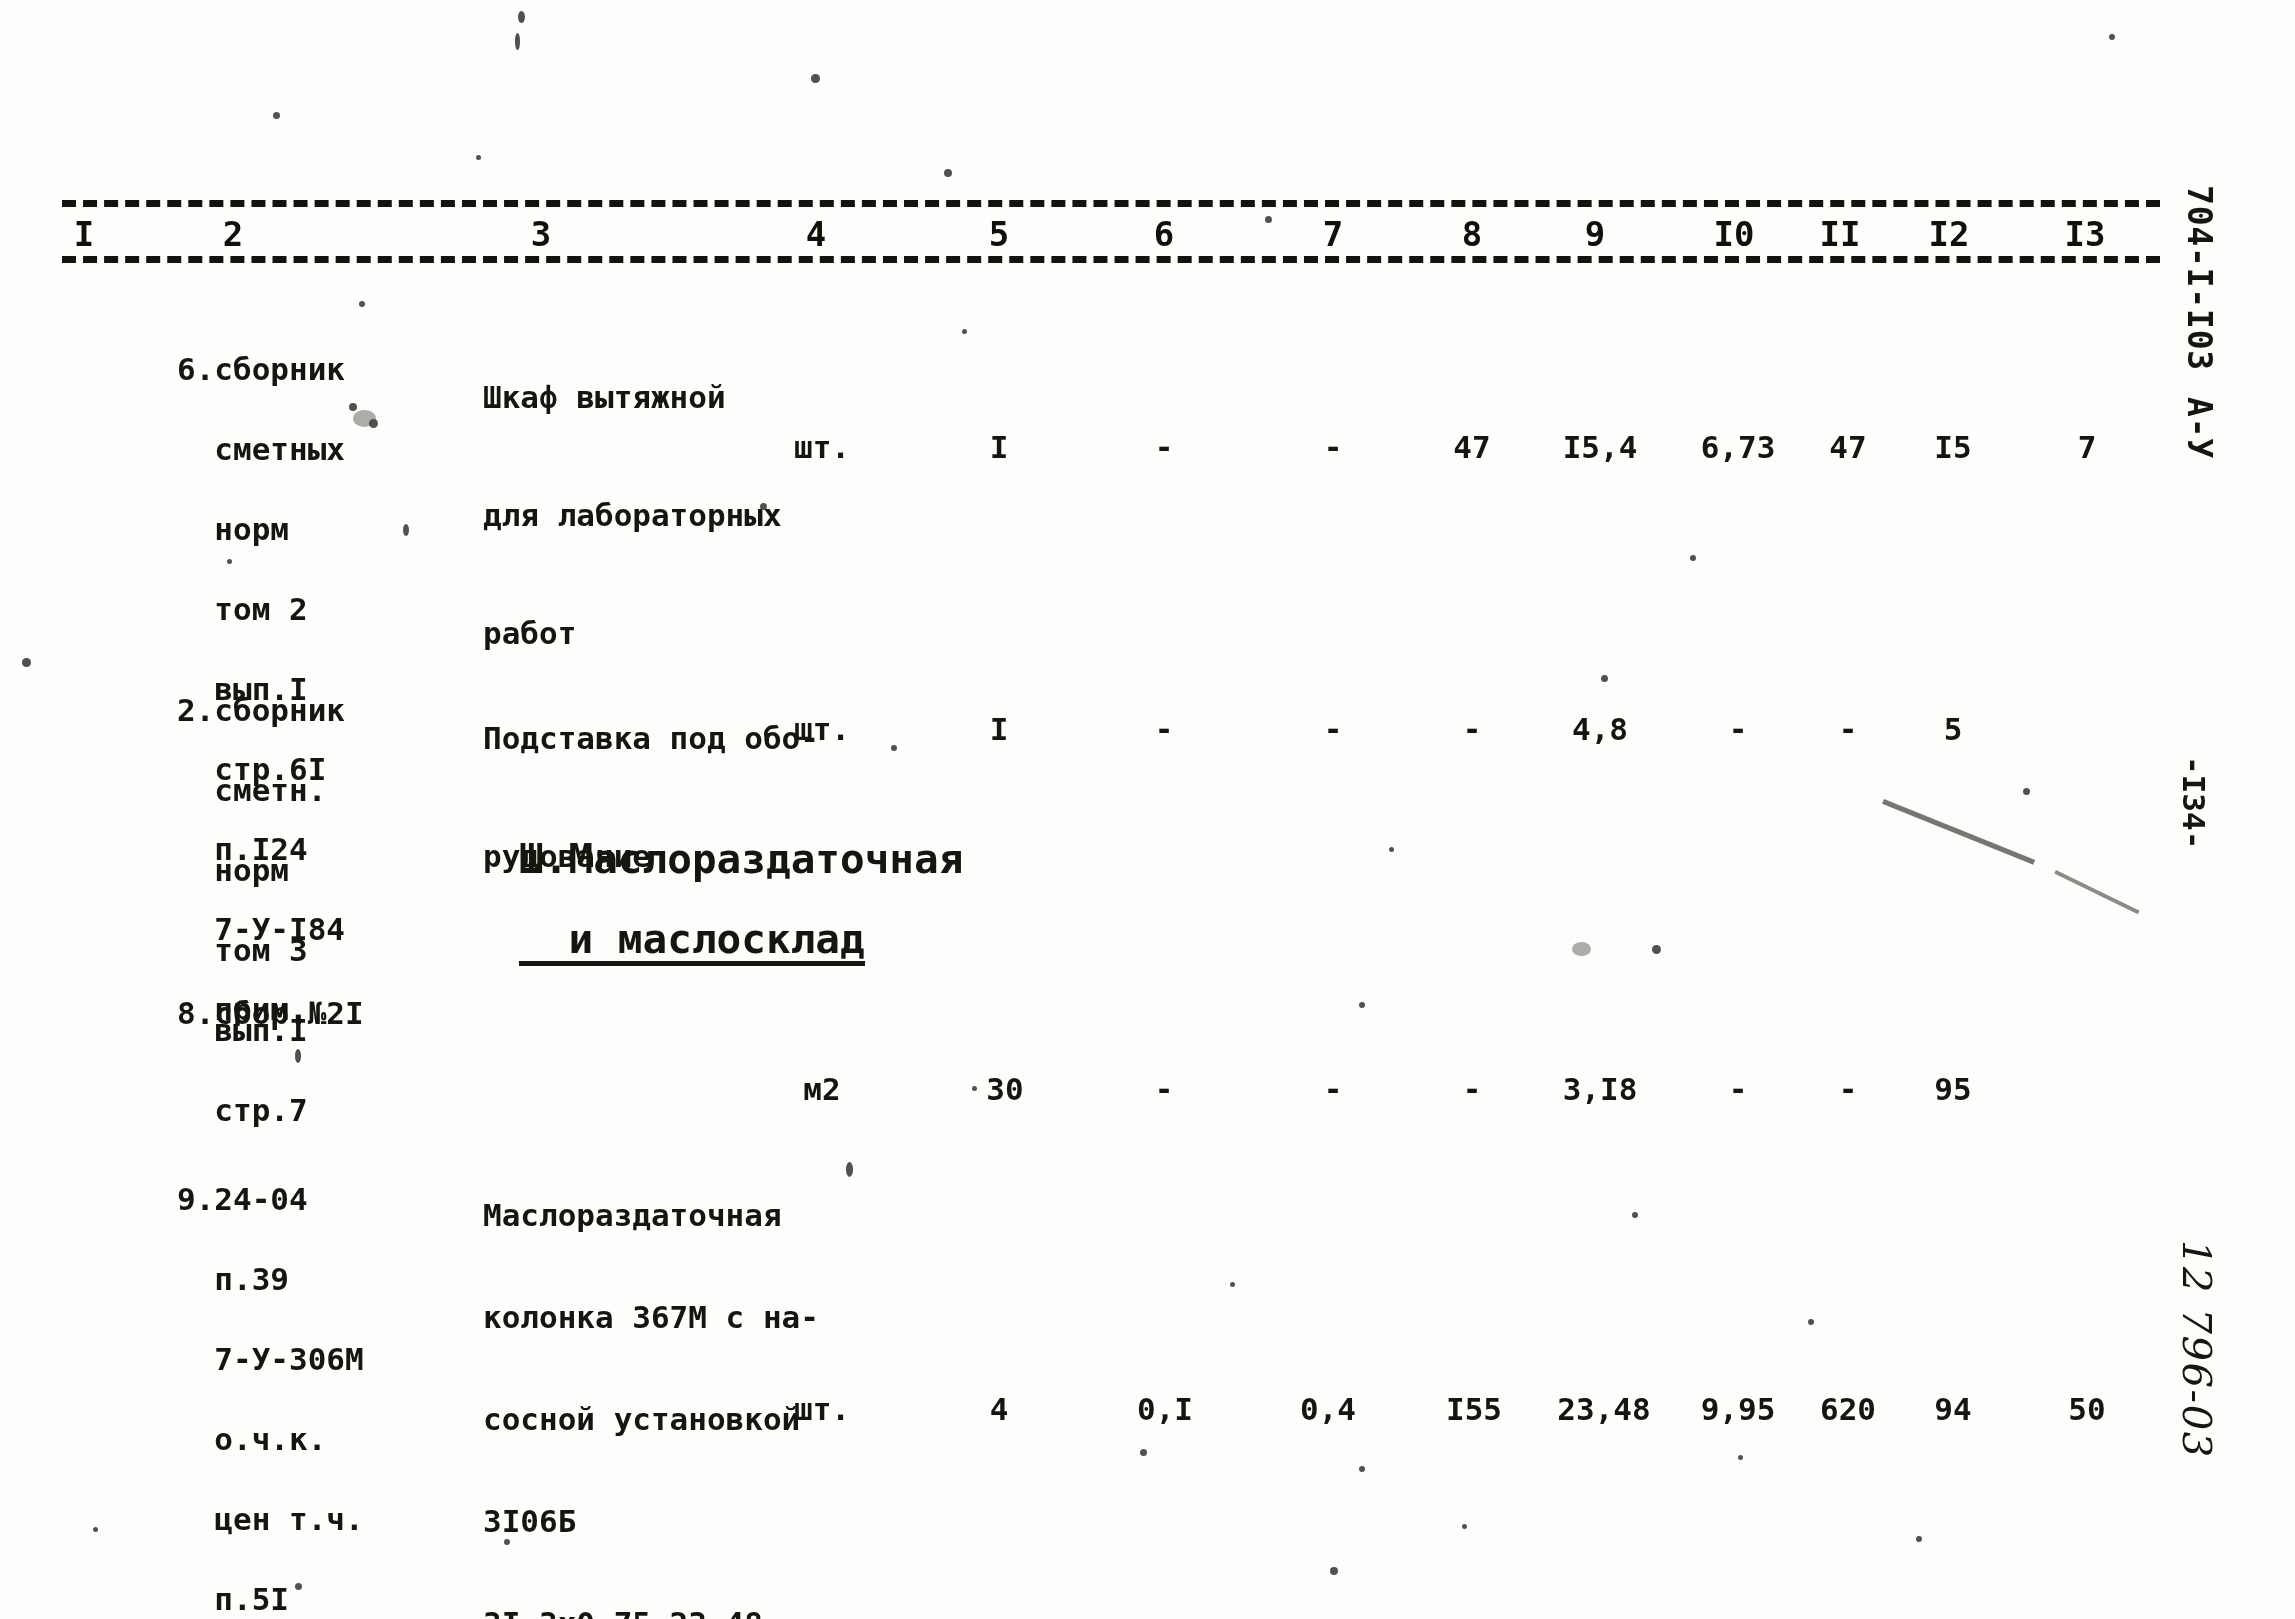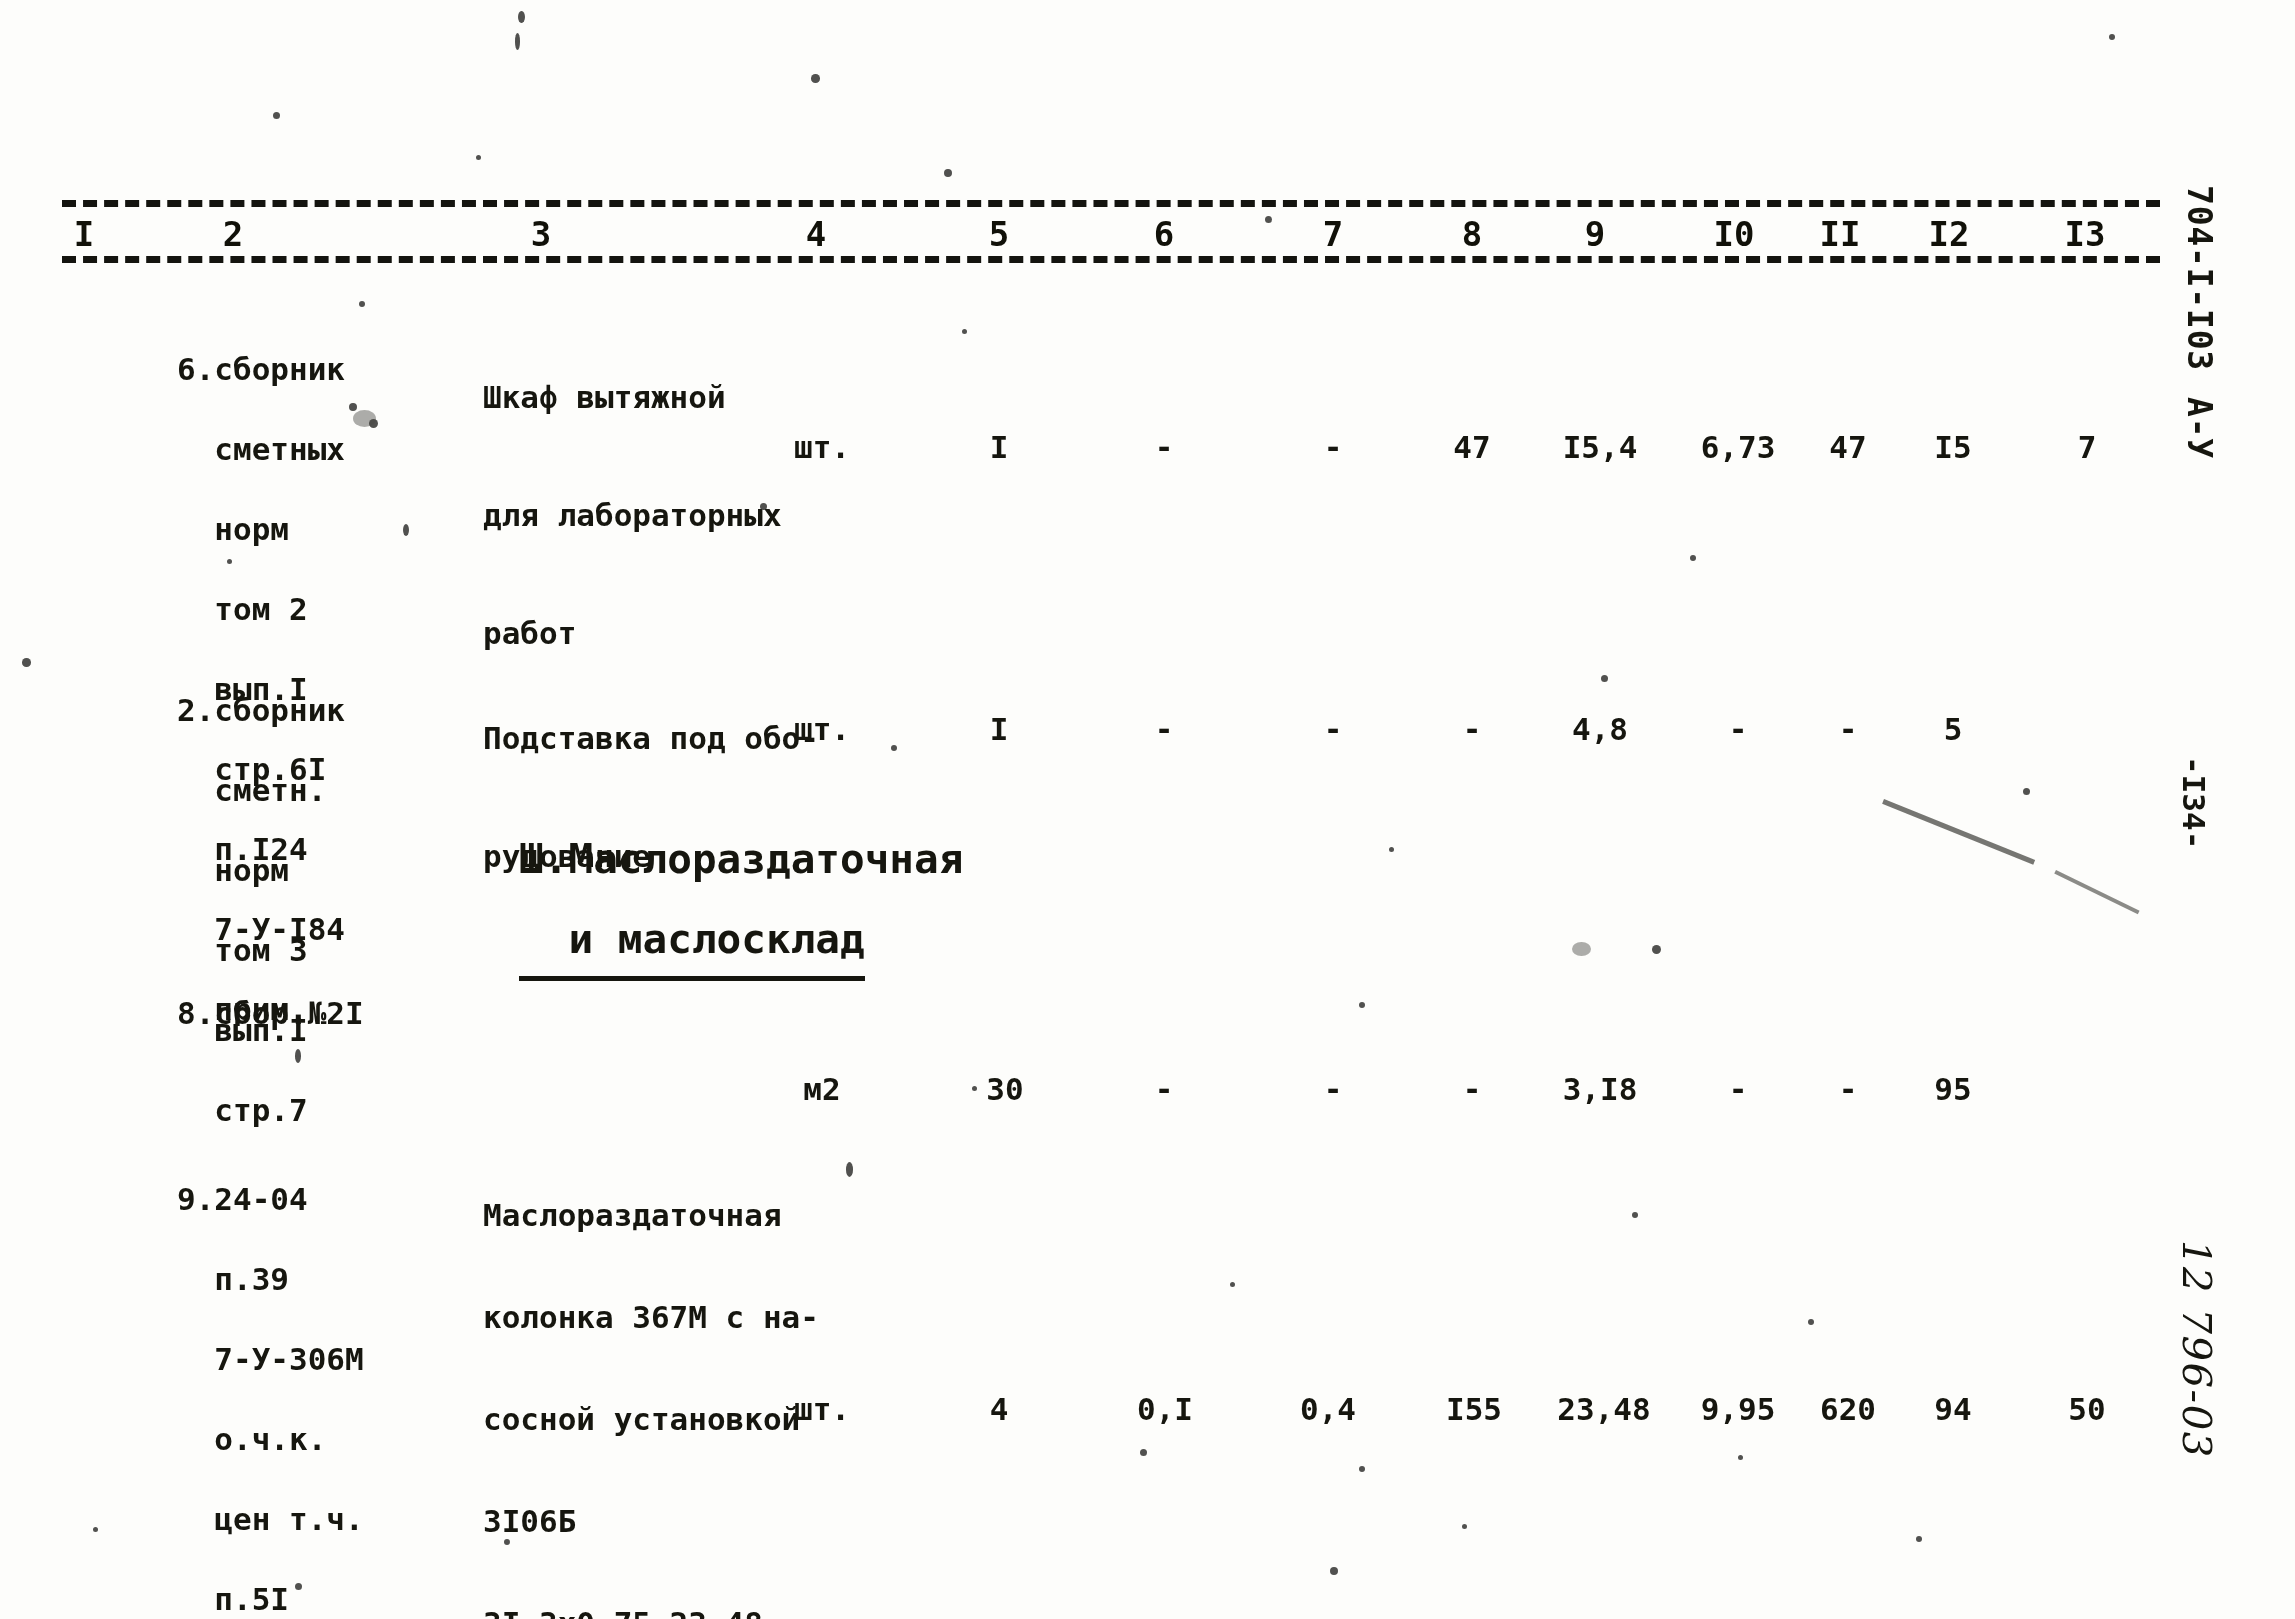--- a/index.html
+++ b/index.html
@@ -77,21 +77,21 @@
     font-family: "DejaVu Sans Mono", monospace;
     font-size: 41px;
     font-weight: 700;
     color: #16160f;
     line-height: 40px;
     white-space: pre;
   }
   .sect-head .underl {
     display: inline-block;
     border-bottom: 5.4px solid #16160f;
-    padding-bottom: 17px;
+    padding-bottom: 2px;
   }
 
   
   .vtext {
     position: absolute;
     font-family: "DejaVu Sans Mono", monospace;
     font-weight: 700;
     color: #16160f;
     white-space: pre;
     transform-origin: 0 0;

